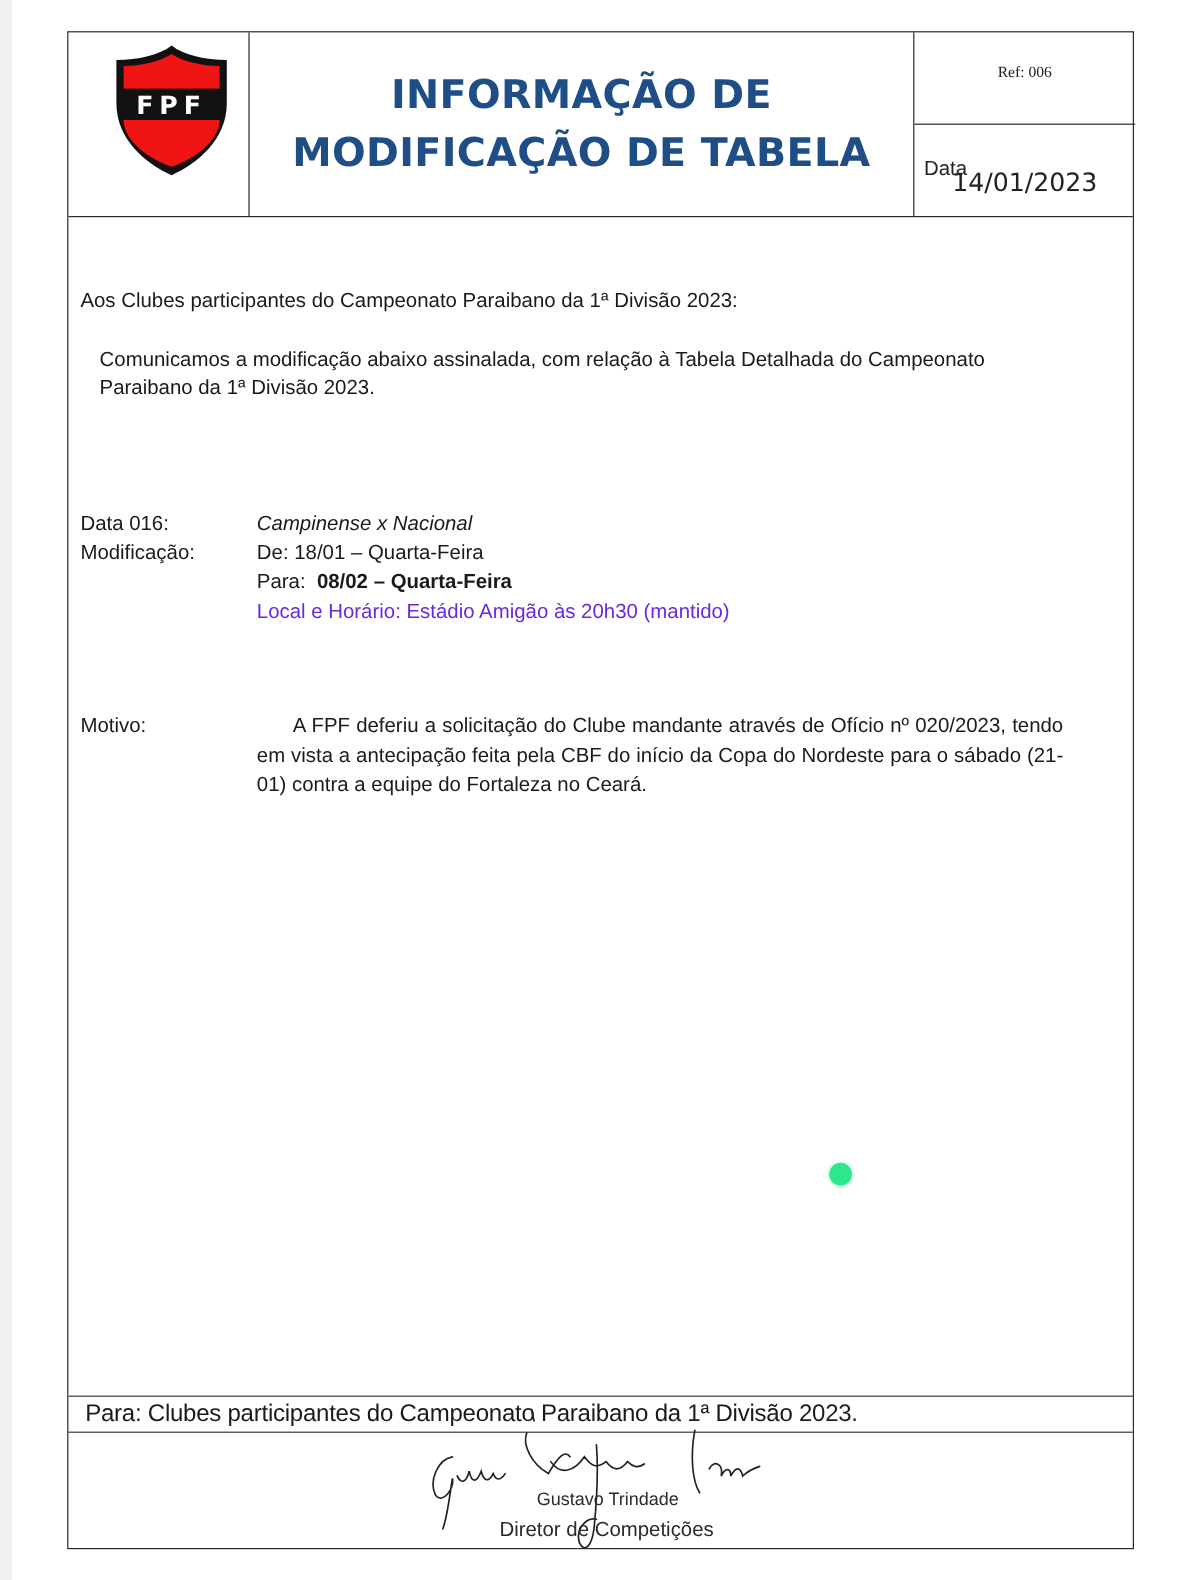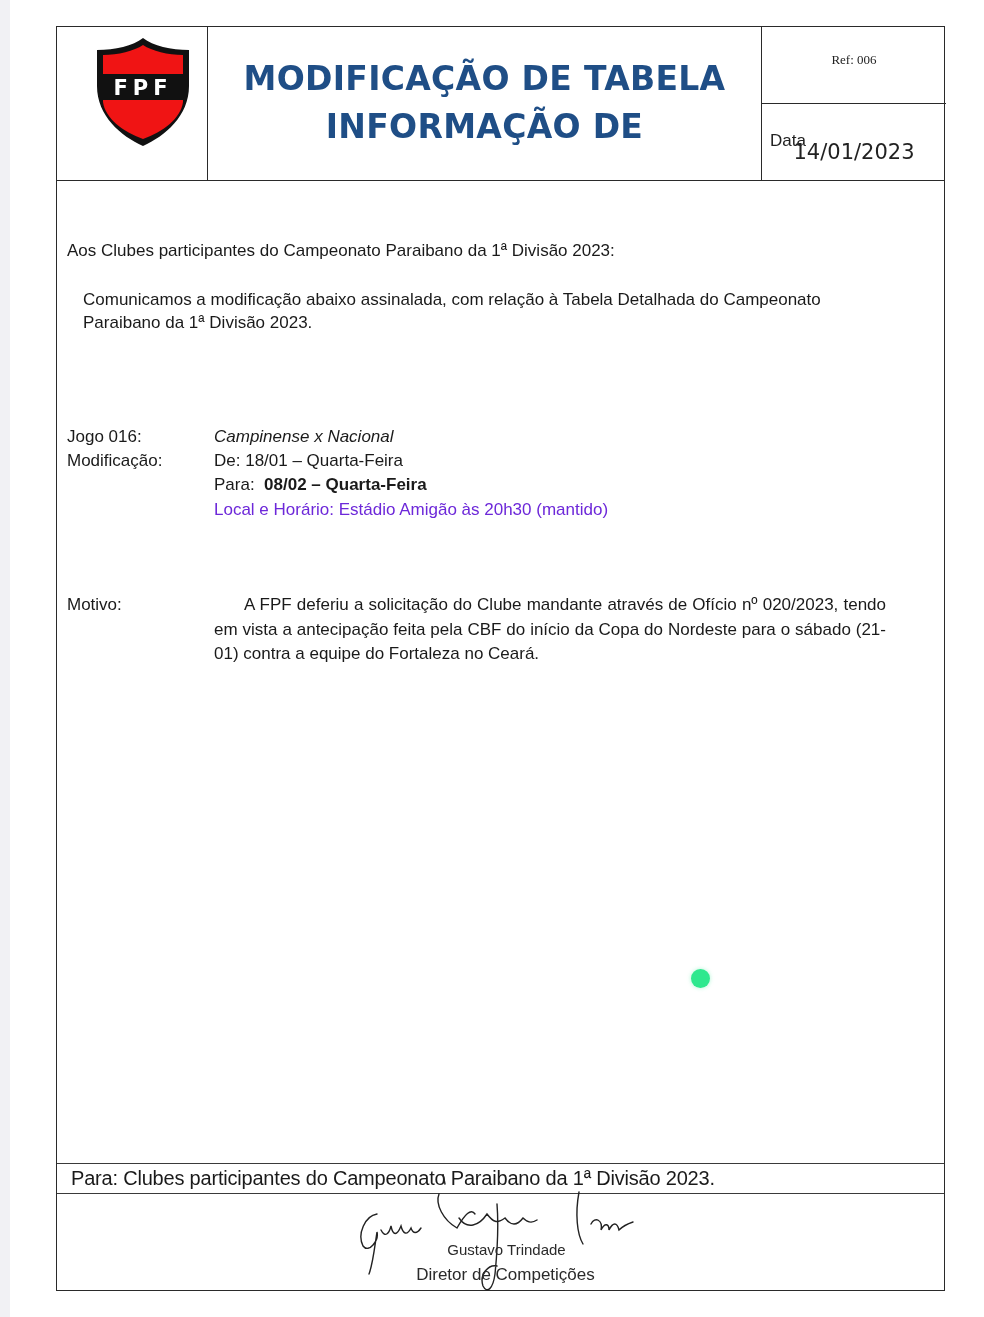--- a/index.html
+++ b/index.html
@@ -64,42 +64,42 @@
         <path d="M50 2 C40 10 22 14 4 14 L4 50 C4 80 28 100 50 110 C72 100 96 80 96 50 L96 14 C78 14 60 10 50 2 Z" fill="#111111"></path>
         <path d="M50 9 C41 15 25 19 10 19 L10 38 L90 38 L90 19 C75 19 59 15 50 9 Z" fill="#f01414"></path>
         <rect x="10" y="38" width="80" height="26" fill="#111111"></rect>
         <path d="M10 64 L90 64 L90 66 C88 82 70 96 50 103 C30 96 12 82 10 66 Z" fill="#f01414"></path>
         <text x="50" y="59" text-anchor="middle" font-family="DejaVu Sans, sans-serif" font-weight="bold" font-size="21" fill="#ffffff" letter-spacing="5">FPF</text>
       </svg>
     </div>
 
     <div class="title-cell">
       <div class="title">
+        <div>INFORMAÇÃO DE</div>
         <div>MODIFICAÇÃO DE TABELA</div>
-        <div>INFORMAÇÃO DE</div>
       </div>
     </div>
 
     <div class="ref-cell">
       <div class="ref-top">
         <div class="ref-label">Ref: 006</div>
       </div>
       <div class="data-label">Data</div>
       <div class="data-value">14/01/2023</div>
     </div>
   </div>
 
   <div class="body-text greet">Aos Clubes participantes do Campeonato Paraibano da 1ª Divisão 2023:</div>
 
   <div class="body-text intro">
     <div>Comunicamos a modificação abaixo assinalada, com relação à Tabela Detalhada do Campeonato</div>
     <div>Paraibano da 1ª Divisão 2023.</div>
   </div>
 
-  <div class="label-col" style="top:398px;">Jogo 016:</div>
+  <div class="label-col" style="top:398px;">Data 016:</div>
   <div class="val-col" style="top:398px;font-style:italic;">Campinense x Nacional</div>
 
   <div class="label-col" style="top:422px;">Modificação:</div>
   <div class="val-col" style="top:422px;">De: 18/01 – Quarta-Feira</div>
   <div class="val-col" style="top:446px;">
     <span>Para:</span>&nbsp;
     <span class="bold">08/02 – Quarta-Feira</span>
   </div>
   <div class="val-col faded" style="top:471px;">Local e Horário: Estádio Amigão às 20h30 (mantido)</div>
 

